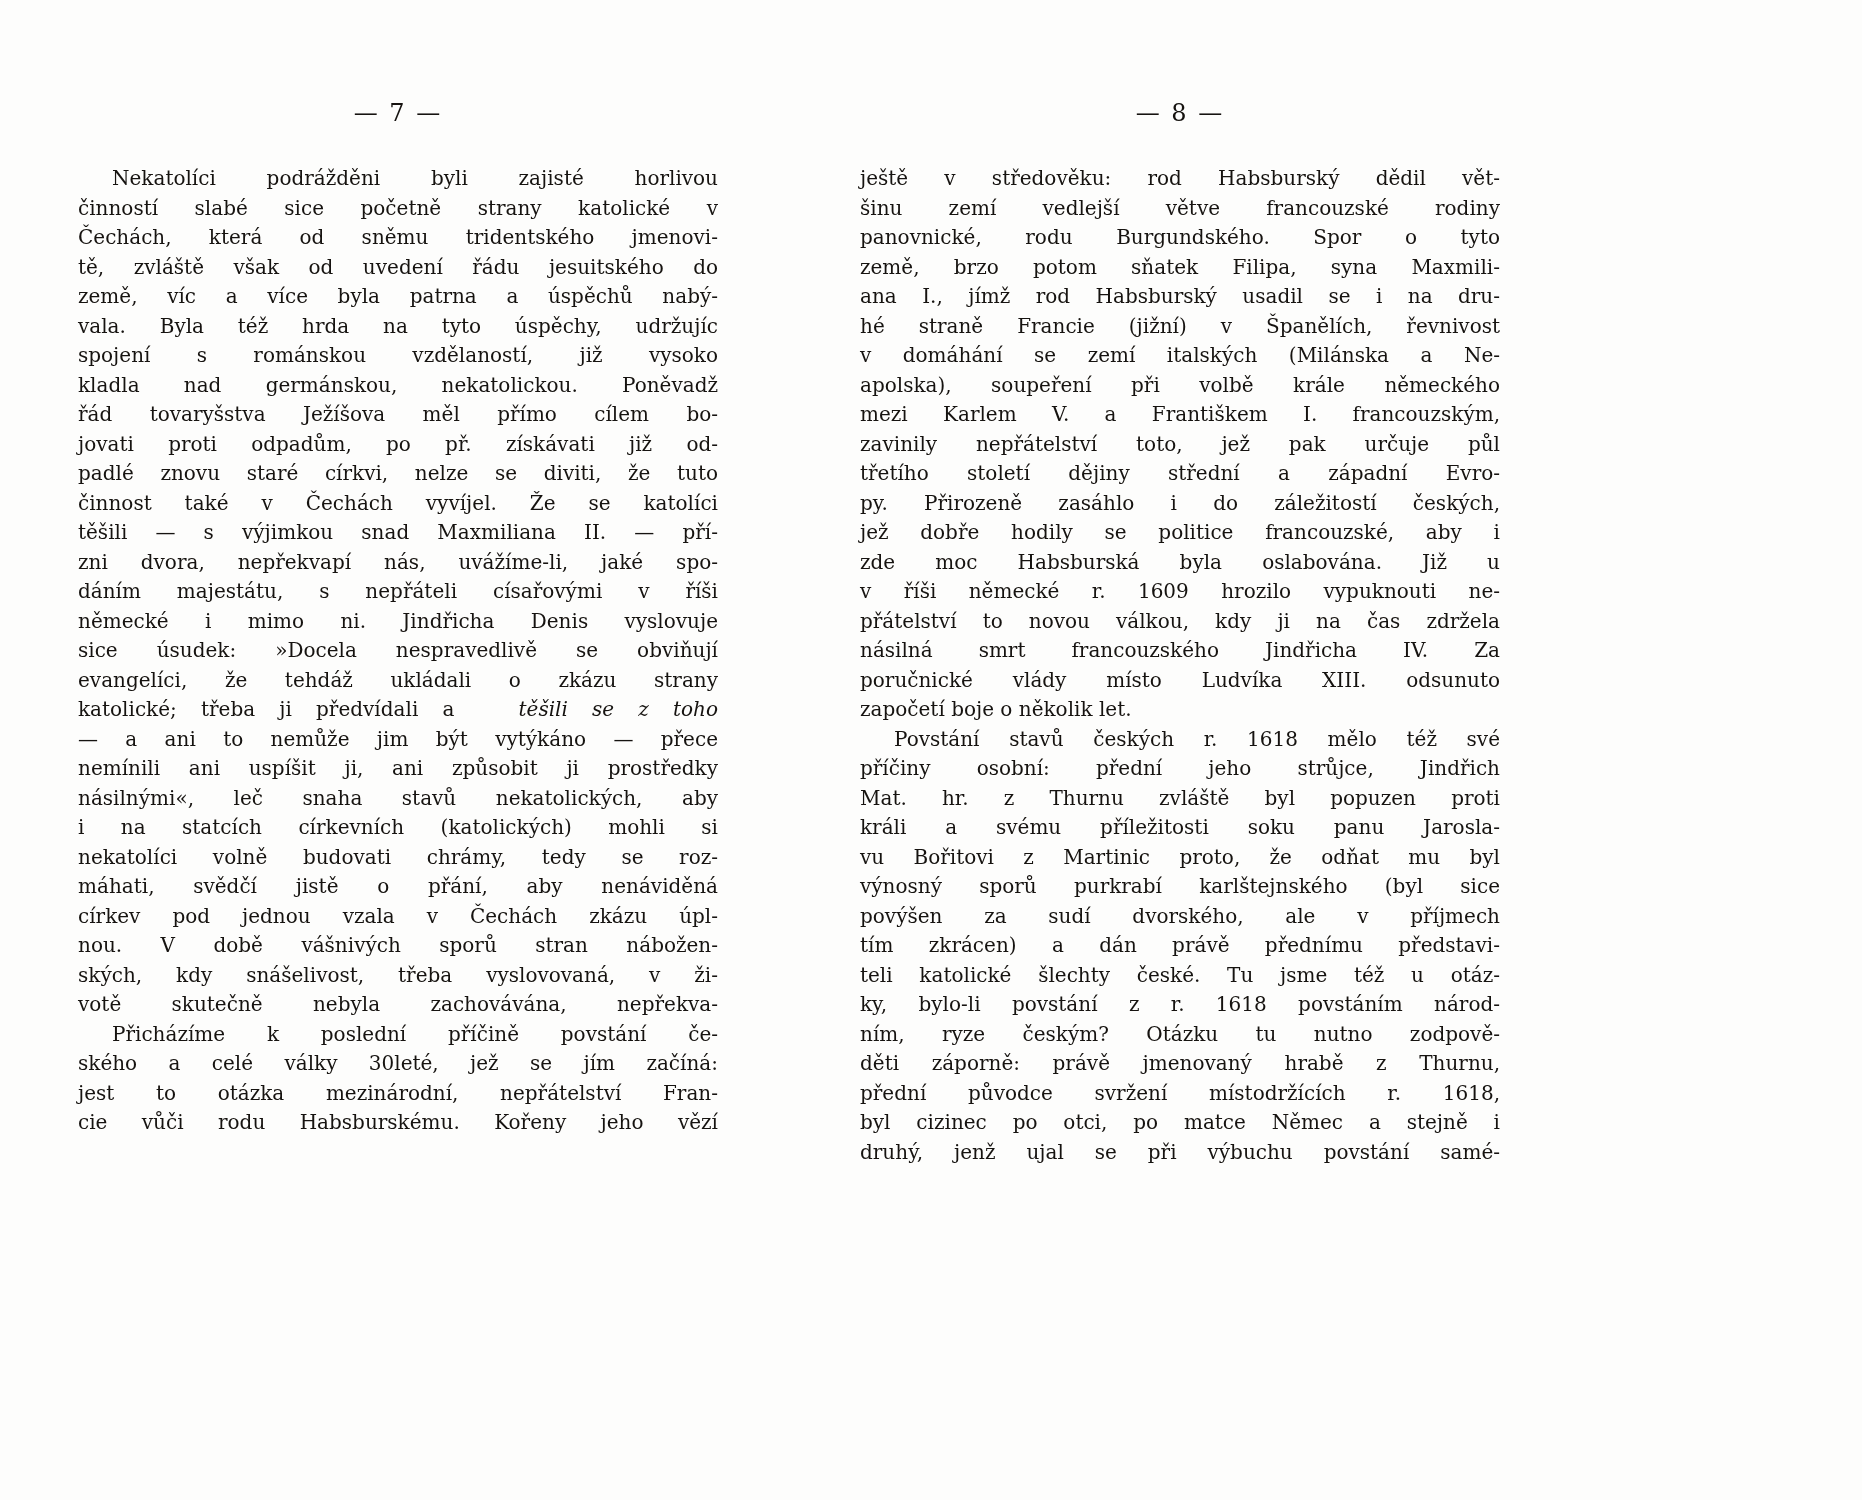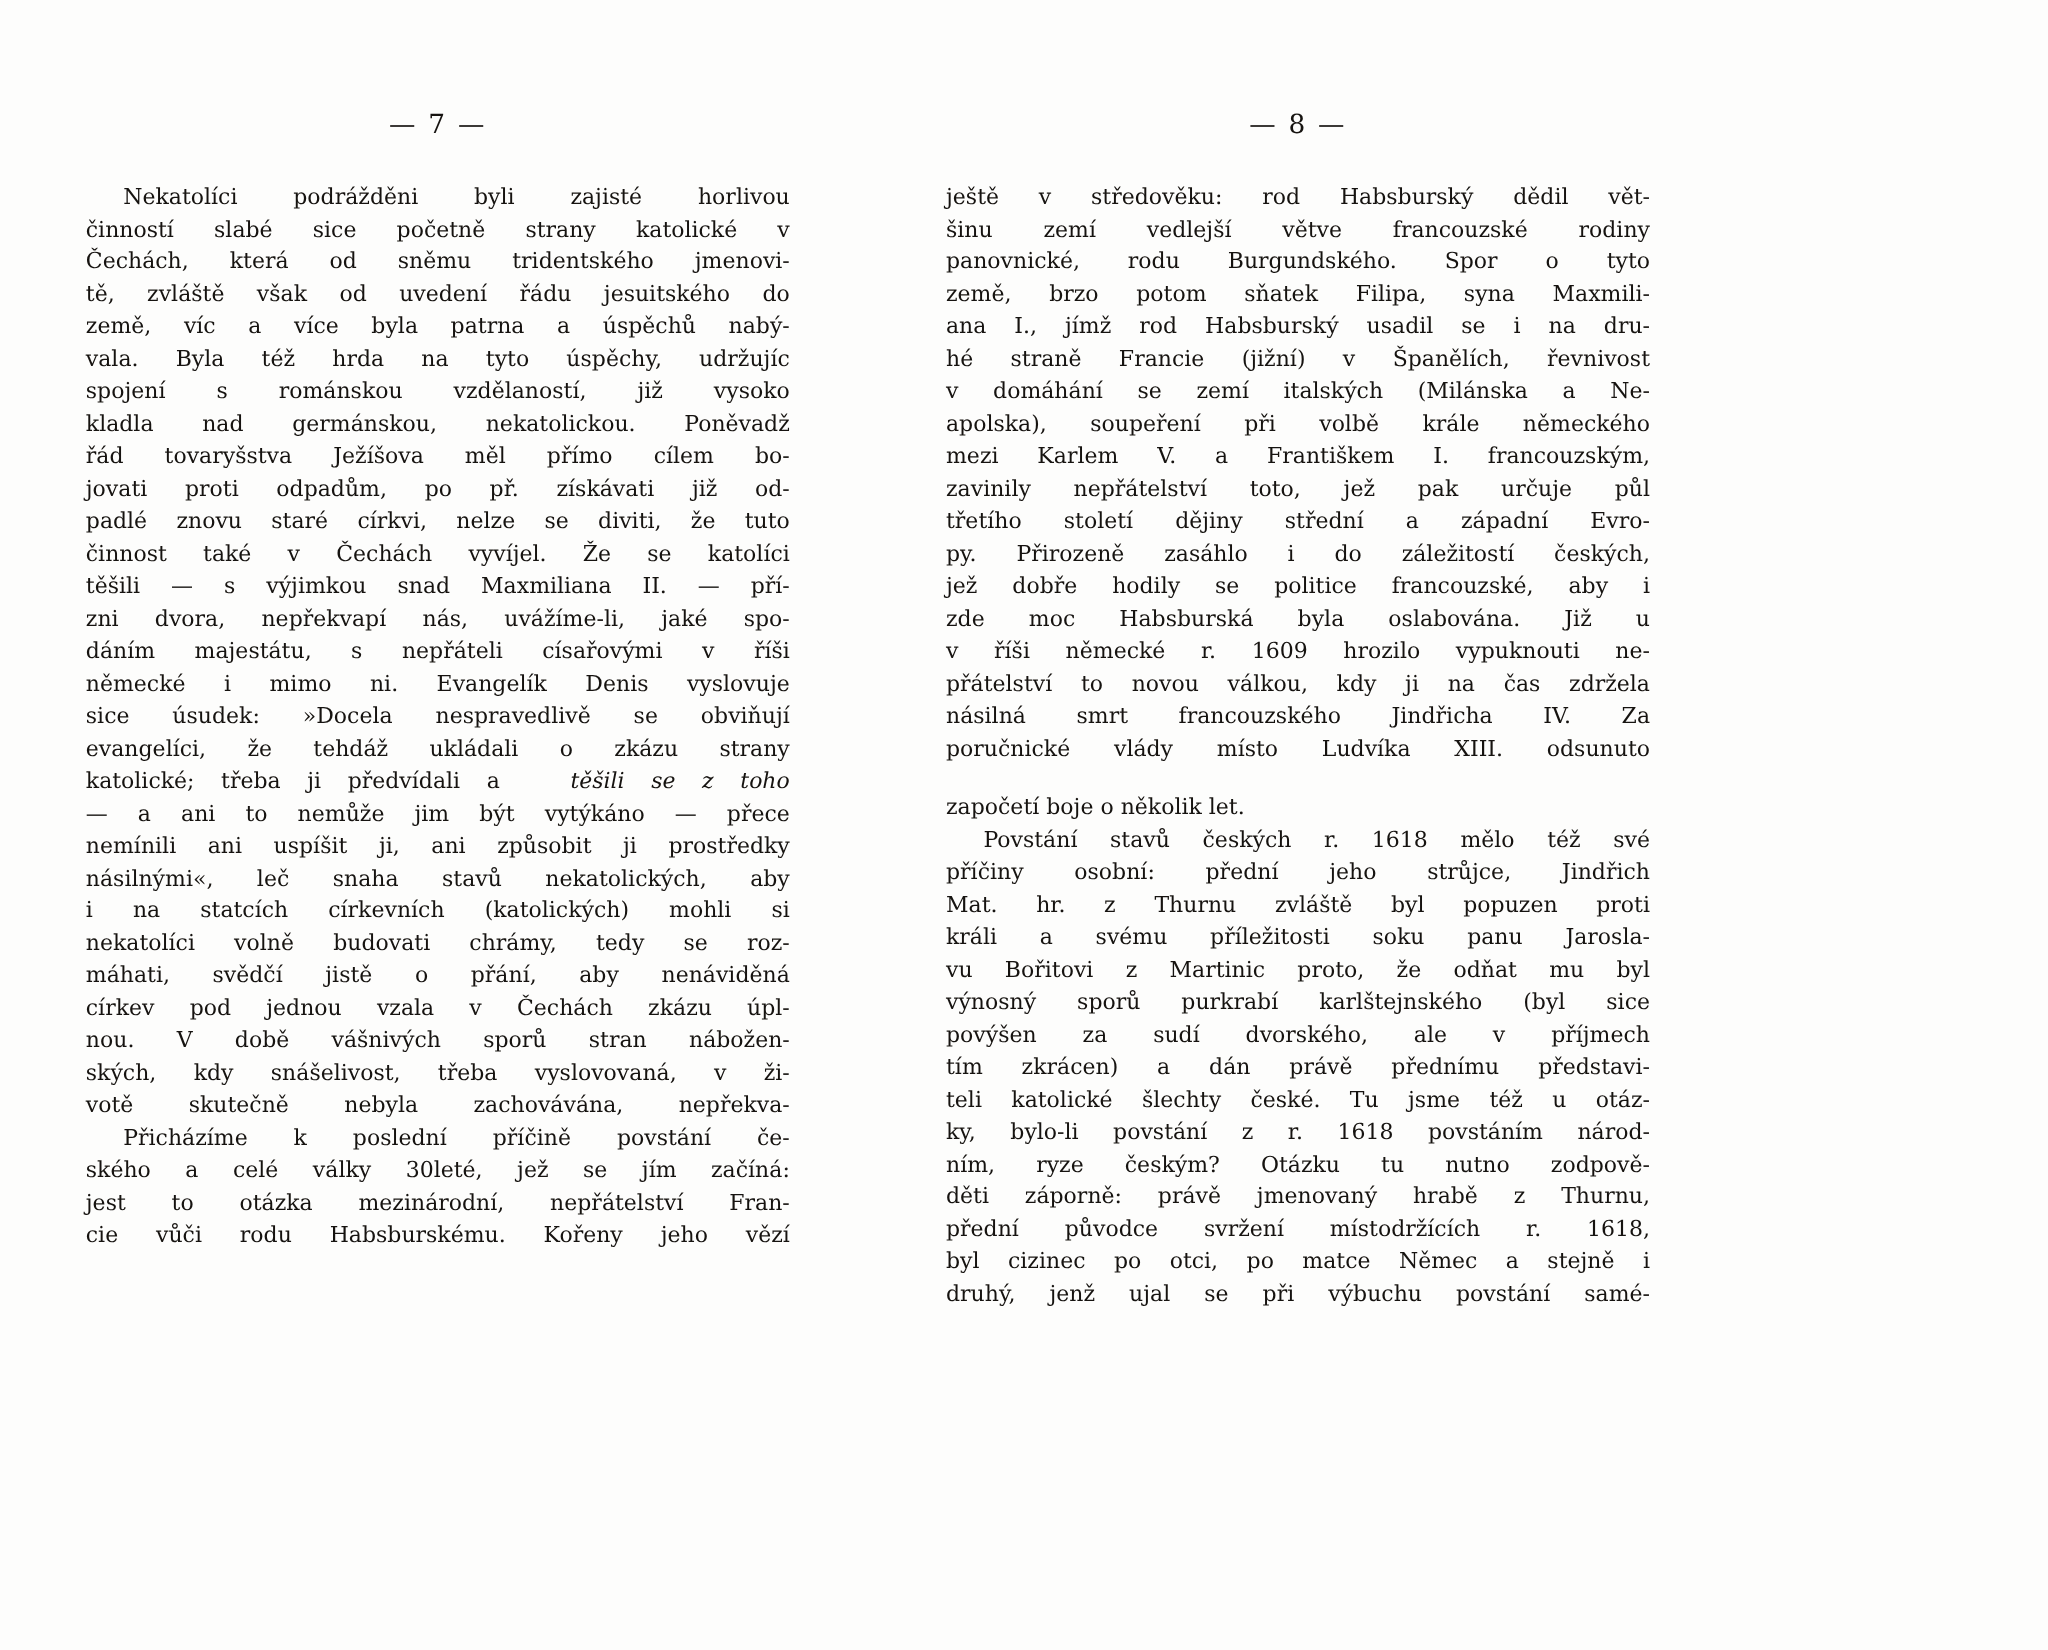--- a/index.html
+++ b/index.html
@@ -34,21 +34,20 @@
     font-size: 20px;
     line-height: 29.5px;
   }
   .line {
     text-align: justify;
     text-align-last: justify;
     white-space: normal;
   }
   .line.par-end {
     text-align-last: left;
-    margin-top: 24px;
   }
   .line.indent {
     text-indent: 34px;
   }
   .line em {
     font-style: italic;
     margin-left: 40px;
   }
 </style>
 </head>
@@ -67,21 +66,21 @@
         <div class="line">vala. Byla též hrda na tyto úspěchy, udržujíc</div>
         <div class="line">spojení s románskou vzdělaností, již vysoko</div>
         <div class="line">kladla nad germánskou, nekatolickou. Poněvadž</div>
         <div class="line">řád tovaryšstva Ježíšova měl přímo cílem bo-</div>
         <div class="line">jovati proti odpadům, po př. získávati již od-</div>
         <div class="line">padlé znovu staré církvi, nelze se diviti, že tuto</div>
         <div class="line">činnost také v Čechách vyvíjel. Že se katolíci</div>
         <div class="line">těšili — s výjimkou snad Maxmiliana II. — pří-</div>
         <div class="line">zni dvora, nepřekvapí nás, uvážíme-li, jaké spo-</div>
         <div class="line">dáním majestátu, s nepřáteli císařovými v říši</div>
-        <div class="line">německé i mimo ni. Evangelík Denis vyslovuje</div>
+        <div class="line">německé i mimo ni. Jindřicha Denis vyslovuje</div>
         <div class="line">sice úsudek: »Docela nespravedlivě se obviňují</div>
         <div class="line">evangelíci, že tehdáž ukládali o zkázu strany</div>
         <div class="line"><span>katolické; třeba ji předvídali a </span><em>těšili se z toho</em></div>
         <div class="line">— a ani to nemůže jim být vytýkáno — přece</div>
         <div class="line">nemínili ani uspíšit ji, ani způsobit ji prostředky</div>
         <div class="line">násilnými«, leč snaha stavů nekatolických, aby</div>
         <div class="line">i na statcích církevních (katolických) mohli si</div>
         <div class="line">nekatolíci volně budovati chrámy, tedy se roz-</div>
         <div class="line">máhati, svědčí jistě o přání, aby nenáviděná</div>
         <div class="line">církev pod jednou vzala v Čechách zkázu úpl-</div>

